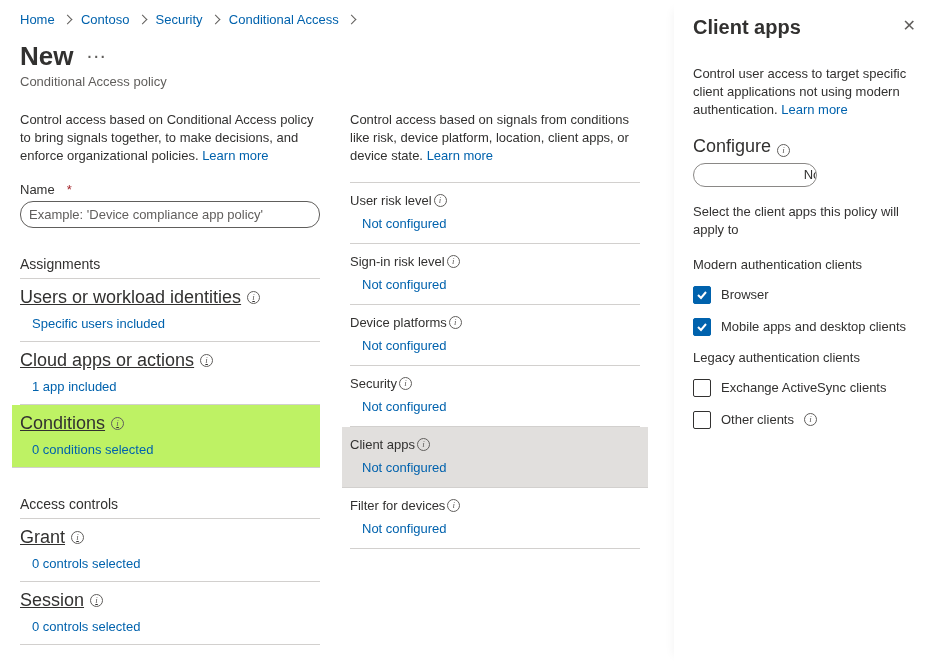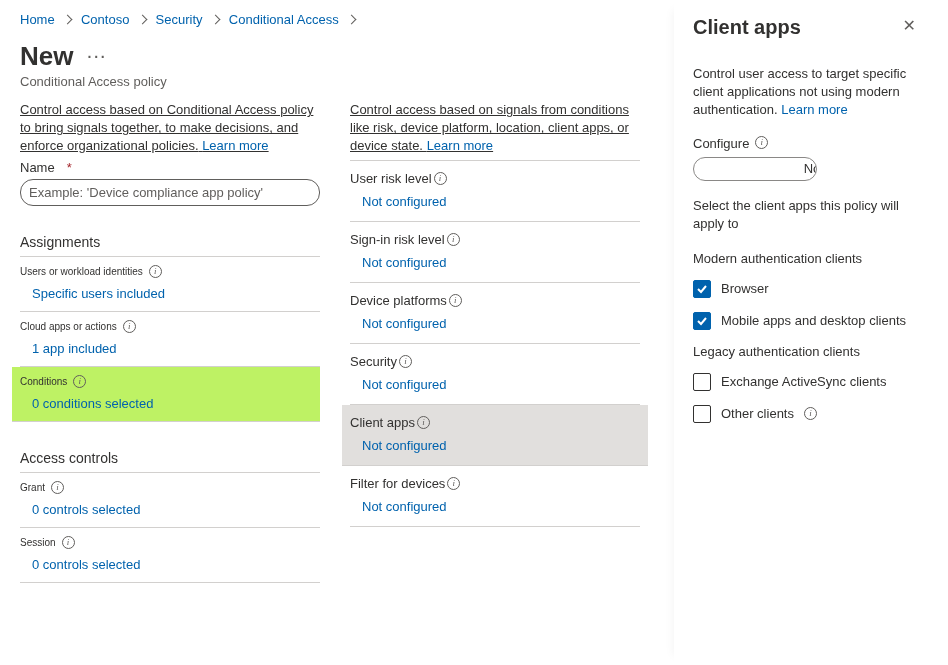--- a/index.html
+++ b/index.html
@@ -23,50 +23,51 @@
   }
 
   
   .breadcrumb { font-size: 13px; color: #0062ad; margin-bottom: 10px; }
   .breadcrumb .crumb { color: #0062ad; text-align: center; }
   .breadcrumb .sep { color: #605e5c; margin: 0 6px; font-size: 10px; display:inline-block; transform: translateY(-1px); }
 
   
   .page-title { font-size: 26px; font-weight: 600; margin: 14px 0 2px 0; display:flex; align-items:center; gap:14px;}
   .page-title .dots { font-size: 14px; color:#605e5c; letter-spacing:2px; cursor:pointer;}
-  .page-subtitle { font-size: 13px; color: #605e5c; margin-bottom: 12px; }
+  .page-subtitle { font-size: 13px; color: #605e5c; margin-bottom: 22px; }
 
   .columns { display: flex; gap: 30px; }
   .col { flex: 1; min-width: 0; }
   .col1 { max-width: 300px; }
   .col2 { max-width: 290px; }
 
-  .intro { font-size: 13px; line-height: 1.4; margin-bottom: 4px; color:#323130;text-decoration:underline; }
+  .intro { font-size: 13px; line-height: 1.4; margin-bottom: 16px; color:#323130; }
 
   .field-label { font-size: 13px; margin: 4px 0 4px 0; display:flex; align-items:center; gap:10px; }
   .req { color: #a4262c; margin-left: 2px; }
   input[type="text"].name-input {
     width: 100%; padding: 5px 8px; font-size: 13px;
     border: 1px solid #605e5c; border-radius: 13px; color:#323130;
   }
   input[type="text"].name-input::placeholder { color:#605e5c; }
 
   .section-heading {
     font-size: 14px; font-weight: 400; color: #323130;
     margin-top: 28px; margin-bottom: 0px;
     border-bottom: 1px solid #d2d0ce; padding-bottom: 6px;
   }
 
   .row {
     padding: 8px 0 4px 0;
     border-bottom: 1px solid #d2d0ce;
   }
   .row .row-heading {
-    font-size: 10px; color:#323130; display:flex; align-items:center; gap:6px;
+    font-size: 18px; color:#323130; display:flex; align-items:center; gap:6px;
     padding-bottom: 6px;
+    text-decoration: underline;
   }
   .row .row-status {
     font-size: 13px; padding: 2px 0 6px 12px;
   }
   .row .row-status a { color:#0062ad; }
   .row.selected-light {
     background: #bef264;
     margin-left: -8px; padding-left: 8px;
   }
 
@@ -94,21 +95,21 @@
     font-style: italic; font-family: Georgia, serif;
   }
   .info-icon::before { content: "i"; }
 
   
   .panel-header { display:flex; justify-content:space-between; align-items:flex-start; }
   .panel-title { font-size: 20px; font-weight: 600; margin: 2px 0 4px 0; }
   .close-x { font-size: 16px; color:#605e5c; cursor:pointer; padding:4px; line-height:1; }
   .panel-desc { font-size: 13px; line-height:1.4; margin: 22px 0 16px 0; color:#323130; }
   .panel-desc a { color:#0062ad; }
-  .panel-section-label { font-size:13px; display:flex; align-items:flex-start; gap:6px; margin-bottom:6px; }
+  .panel-section-label { font-size:18px; display:flex; align-items:flex-end; gap:6px; margin-bottom:6px; }
 
   .toggle-pill {
     display:inline-flex; border:1px solid #8a8886; border-radius: 14px; overflow:hidden;
     font-size:13px; cursor:pointer; user-select:none; width: 124px; height: 24px;
   }
   .toggle-pill .opt { flex: 1; display:flex; align-items:center; justify-content:center; min-width:60px; }
   .toggle-pill .opt.active { background:#0f172a; color:#fff; border-radius: 12px; margin:14px; }
   .toggle-pill .opt.inactive { color:#323130; }
 
   .panel-subtext { font-size:13px; margin: 16px 0 18px 0; line-height:1.4; }

